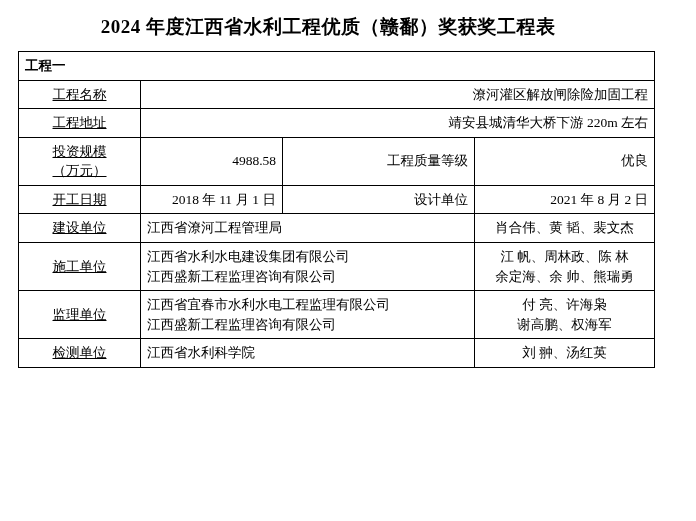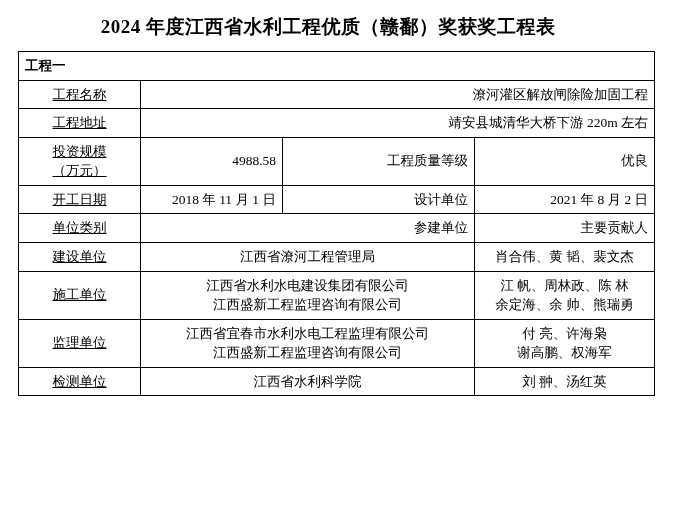--- a/index.html
+++ b/index.html
@@ -48,21 +48,21 @@
     text-align: left;
     font-size: 16px;
     font-weight: bold;
     padding: 7px 0;
   }
   .label { text-align: center; text-decoration: underline; }
   .big { font-size: 14px; }
   .two-line { line-height: 1.35; margin-left: 21px; }
   .cell-inner { display: block; }
   .contrib { text-align: center; }
-  .unit-cell { text-align: center; padding-left: 12px; }
+  .unit-cell { text-align: left; padding-left: 12px; }
 </style>
 </head>
 <body>
 
 <div class="page">
 
   <div class="doc-title">2024 年度江西省水利工程优质（赣鄱）奖获奖工程表</div>
 
   <table class="main">
     <colgroup>
@@ -98,25 +98,20 @@
         <td class="ctr">优良</td>
       </tr>
 
       <tr>
         <td class="label">开工日期</td>
         <td class="ctr">2018 年 11 月 1 日</td>
         <td colspan="2" class="ctr">设计单位</td>
         <td class="ctr">2021 年 8 月 2 日</td>
       </tr>
 
-      <tr>
-        <td class="label big">单位类别</td>
-        <td colspan="3" class="ctr big">参建单位</td>
-        <td class="ctr big">主要贡献人</td>
-      </tr>
 
       <tr>
         <td class="label">建设单位</td>
         <td colspan="3" class="unit-cell">
           <span class="cell-inner">江西省潦河工程管理局</span>
         </td>
         <td class="contrib">
           <span class="cell-inner">肖合伟、黄  韬、裴文杰</span>
         </td>
       </tr>

